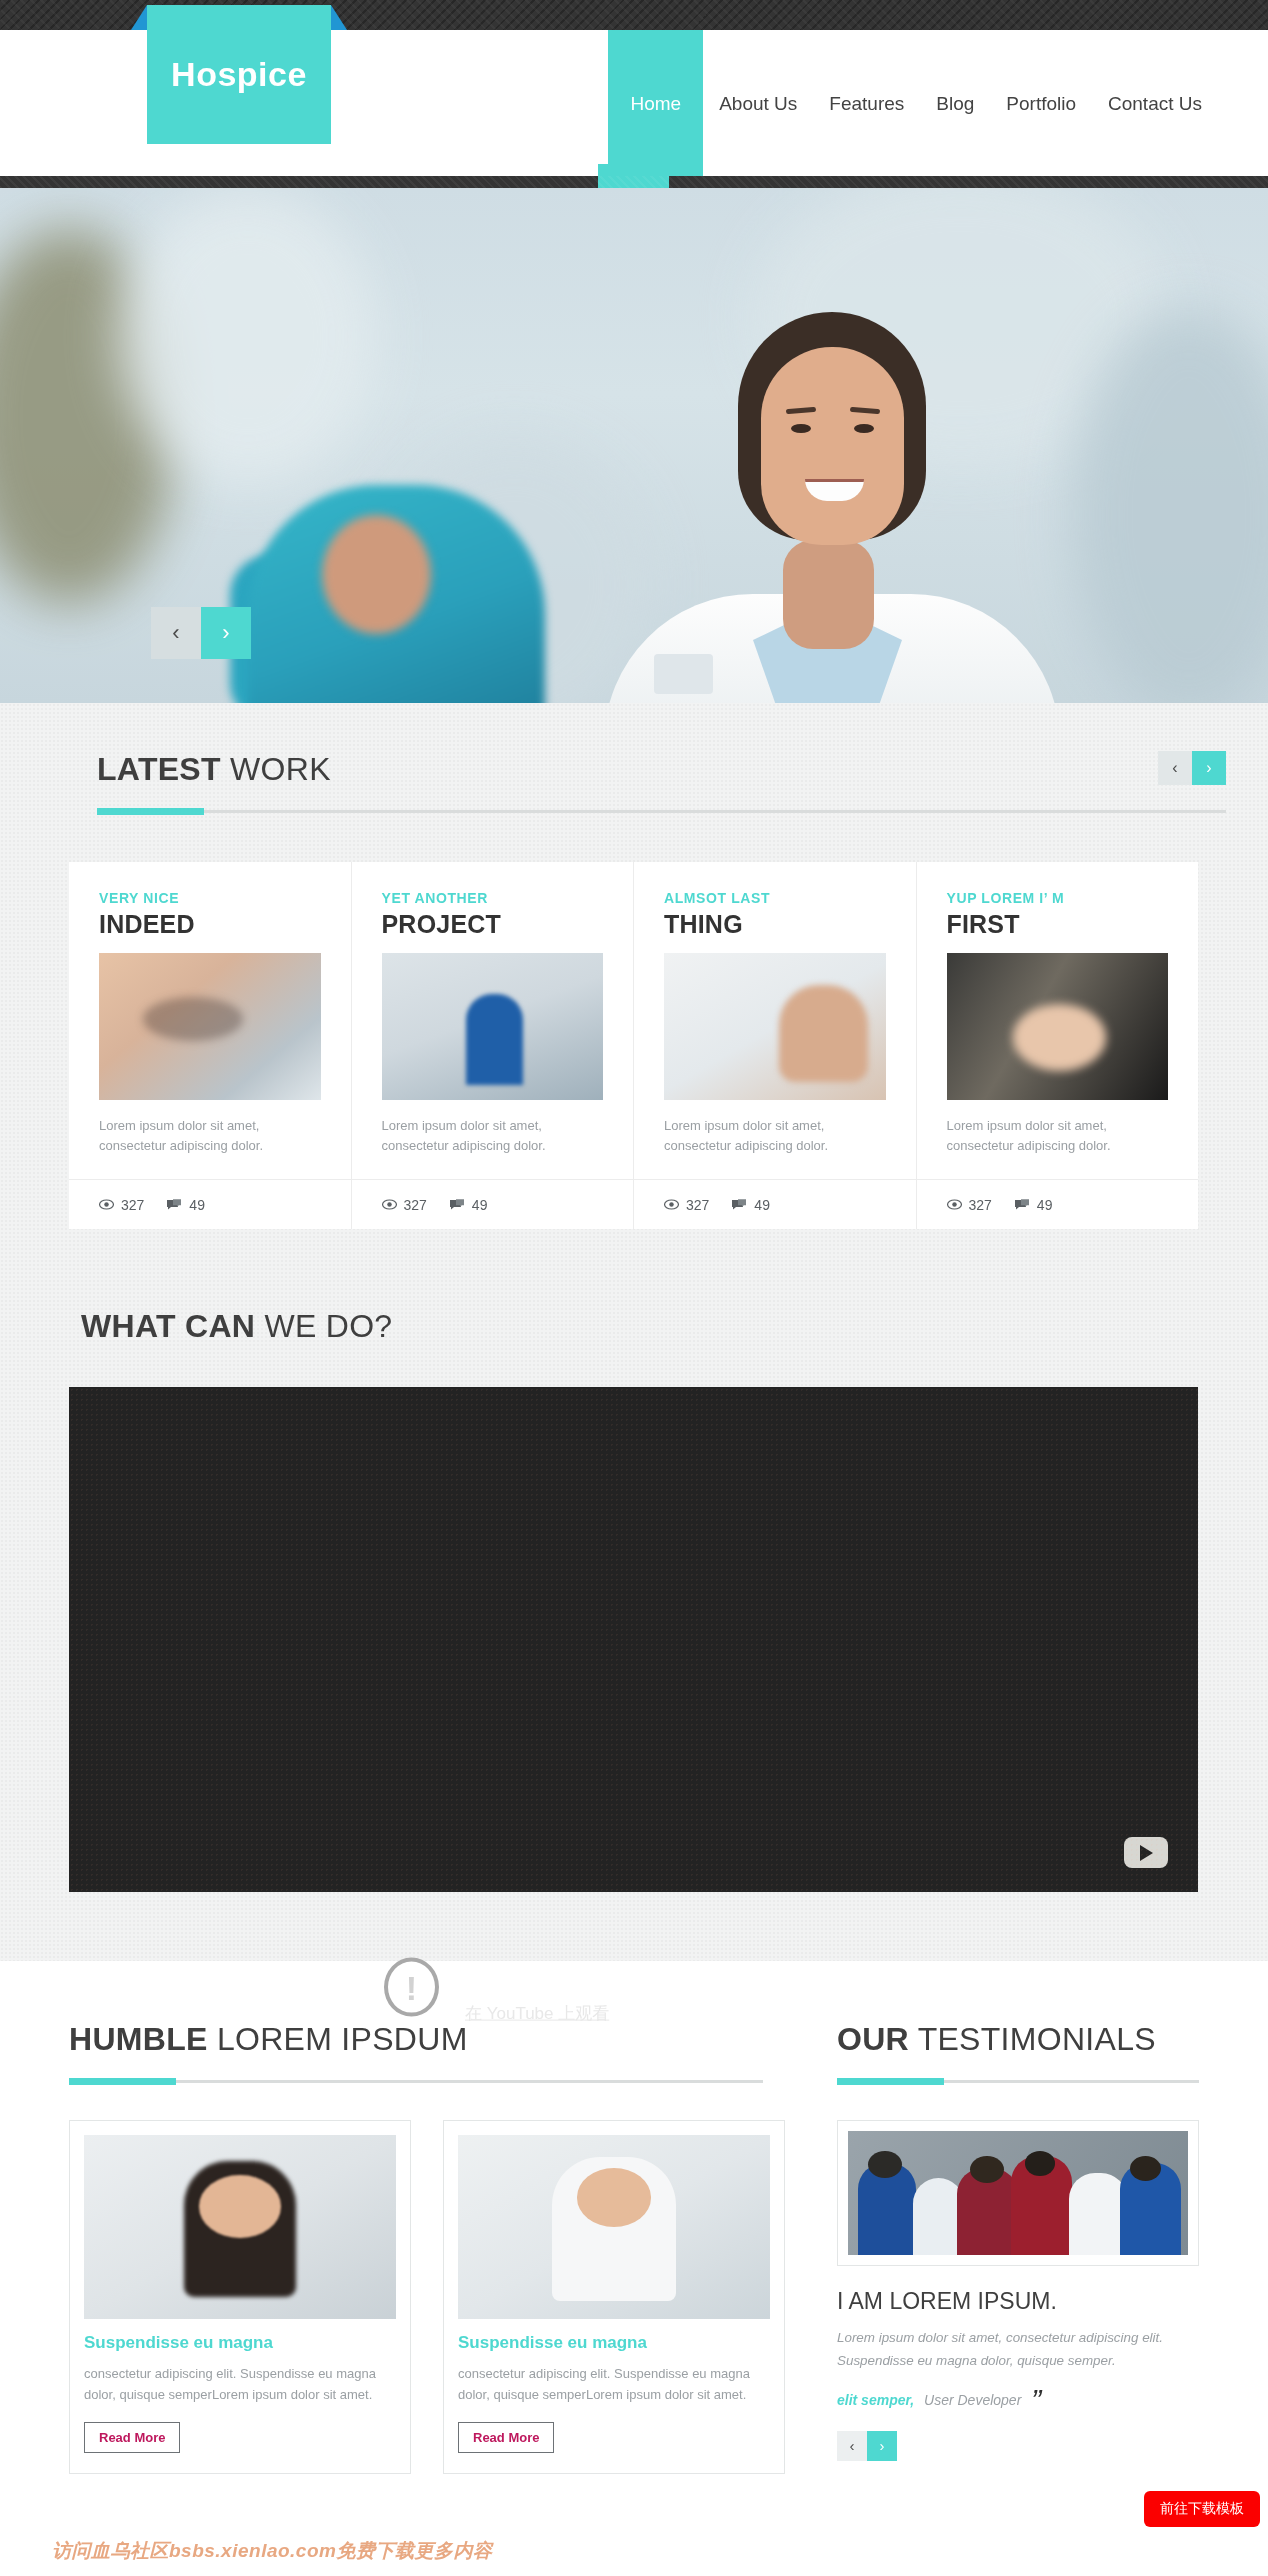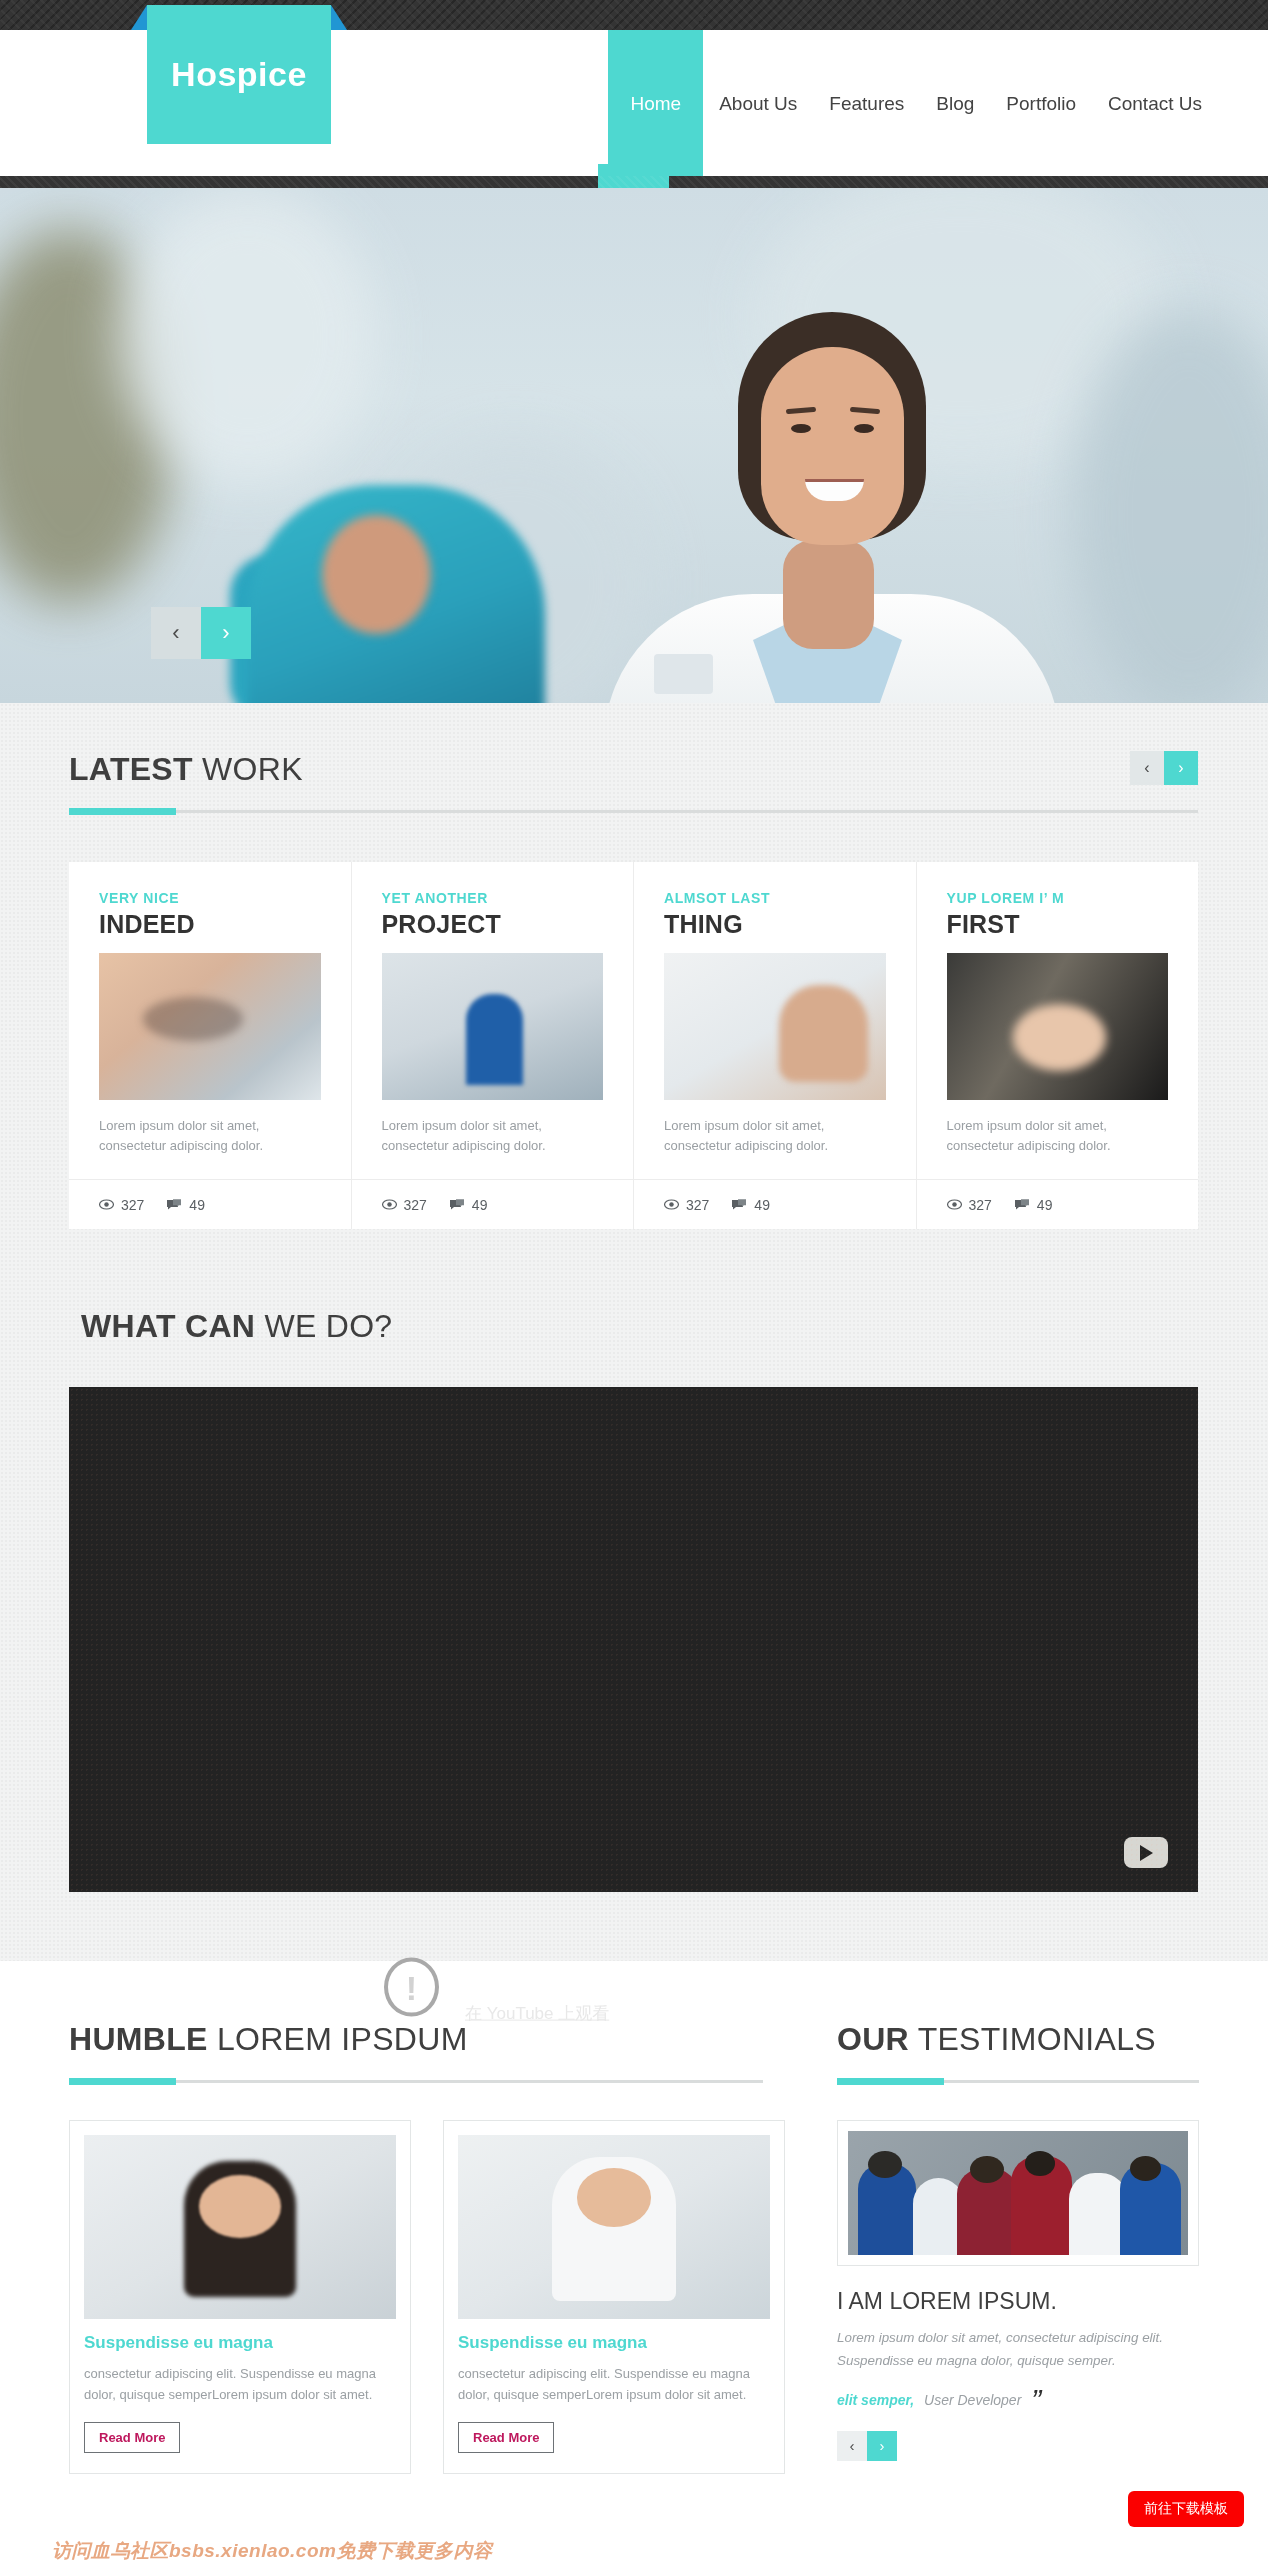--- a/index.html
+++ b/index.html
@@ -3,21 +3,21 @@
 <meta charset="utf-8">
 <style>
   * { box-sizing: border-box; margin: 0; padding: 0; }
   html, body {
     width: 1268px;
     height: 2576px;
     font-family: "Liberation Sans", sans-serif;
     background: #ffffff;
     overflow: hidden;
   }
-  .page { position: relative; width: 1268px; height: 2340px; }
+  .page { position: relative; width: 1268px; height: 2340px; padding-left: 28px; }
 
   
   .topstrip {
     position: absolute; top: 0; left: 0; width: 1268px; height: 30px;
     background: #343434;
   }
   .topstrip::after{
     content:""; position:absolute; inset:0;
     background-image:
       repeating-linear-gradient(45deg, rgba(255,255,255,.035) 0 2px, transparent 2px 7px),
@@ -233,21 +233,21 @@
   .testi-h { margin-top: 22px; color: #3f3f3f; font-size: 23px; }
   .testi-q { margin-top: 12px; color: #9ba0a4; font-size: 13.4px; font-style: italic; line-height: 1.7; }
   .testi-by { margin-top: 18px; font-size: 14px; font-style: italic; color: #9ba0a4; display:flex; align-items:center; gap:10px;}
   .testi-by b { color: #4ed8d0; font-weight: bold; }
   .quote-mark { font-size: 30px; color: #2f2f2f; line-height: .6; }
   .testi-nav { margin-top: 22px; display: flex; }
   .testi-nav .arrow-btn { width: 30px; height: 30px; font-size: 15px; }
   .testi-nav .arrow-prev { background: #eceff0; }
 
   .dl-btn {
-    position: absolute; right: 24px; top: 2491px; background: #fb0000; color: #ffffff;
+    position: absolute; right: 8px; top: 2491px; background: #fb0000; color: #ffffff;
     border-radius: 6px; padding: 9px 16px; font-size: 14px; border: none;
   }
   .watermark {
     position: absolute; left: 52px; top: 2538px; font-size: 19px; font-weight: bold;
     font-style: italic; color: #e8a882; letter-spacing: 0.5px; white-space: nowrap;
   }
 </style>
 </head>
 <body>
 

